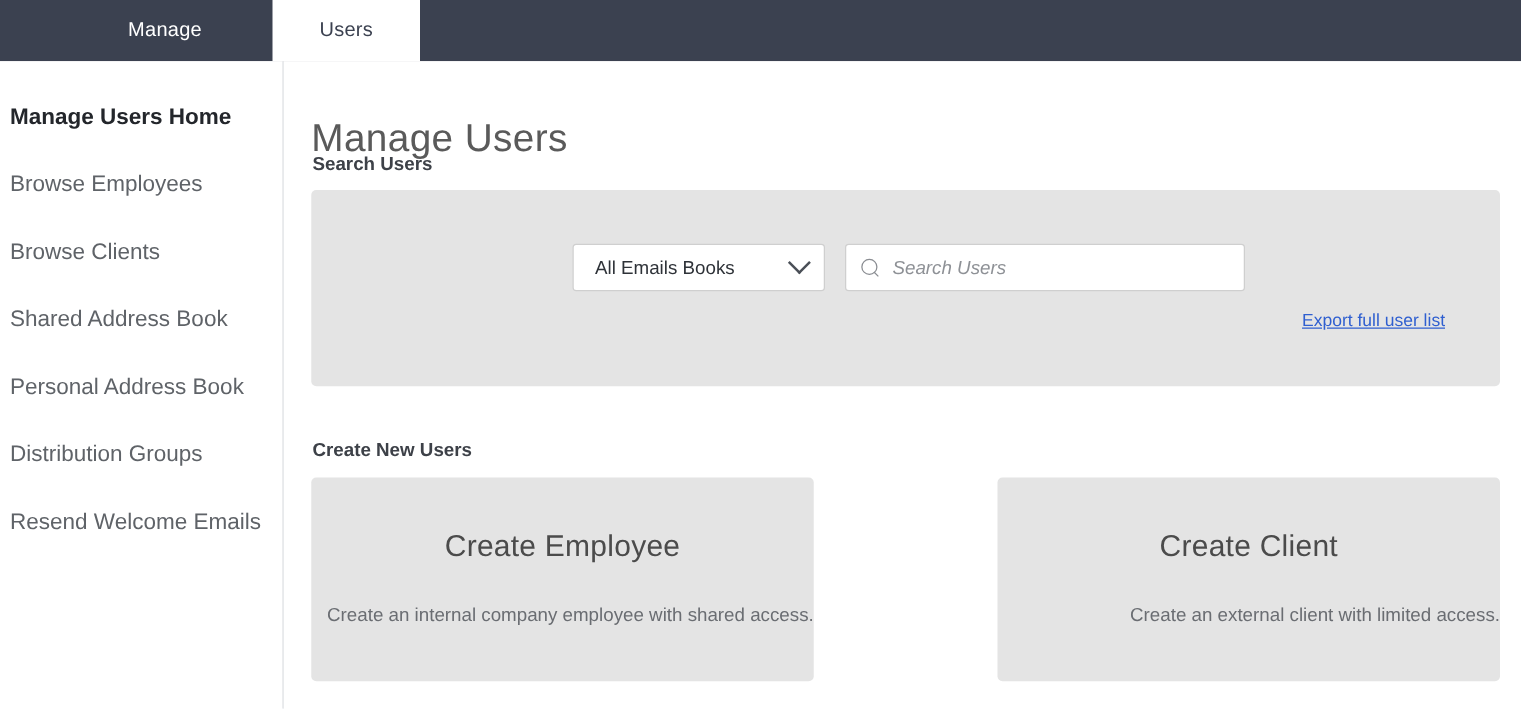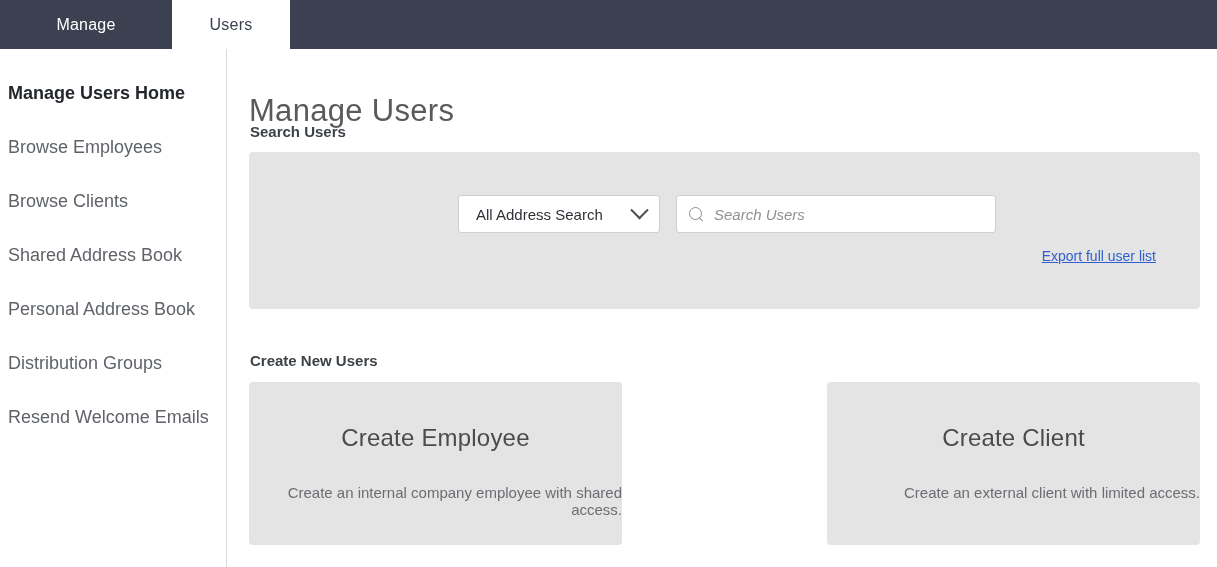--- a/index.html
+++ b/index.html
@@ -19,20 +19,21 @@
 
   
   .topbar {
     position: absolute;
     left: 0; top: 0;
     width: 1217px;
     height: 49px;
     background: #3b4150;
     display: flex;
     align-items: stretch;
+    padding-left: 46px;
   }
   .tab {
     height: 49px;
     display: flex;
     align-items: center;
     justify-content: center;
     font-size: 16px;
     letter-spacing: 0.2px;
     cursor: pointer;
     user-select: none;
@@ -212,21 +213,21 @@
   .cards {
     position: absolute;
     left: 22px;
     top: 333px;
     width: 951px;
     height: 163px;
     display: flex;
     justify-content: space-between;
   }
   .card {
-    width: 373px;
+    width: 402px;
     height: 163px;
     background: #e4e4e4;
     border-radius: 4px;
     position: relative;
     cursor: pointer;
     user-select: none;
   }
   .card-title {
     position: absolute;
     left: 0; right: 0;
@@ -285,21 +286,21 @@
 <main class="main">
 
   <h1 class="page-title">Manage Users</h1>
 
   <div class="section-label search">Search Users</div>
 
   <section class="search-panel">
     <div class="search-row">
 
       <div class="dropdown">
-        <span class="dropdown-label">All Address Search</span>
+        <span class="dropdown-label">All Emails Books</span>
         <span class="chev"></span>
       </div>
 
       <div class="searchbox">
         <span class="mag"></span>
         <input class="search-input" type="text" placeholder="Search Users" style="">
       </div>
 
     </div>
 

